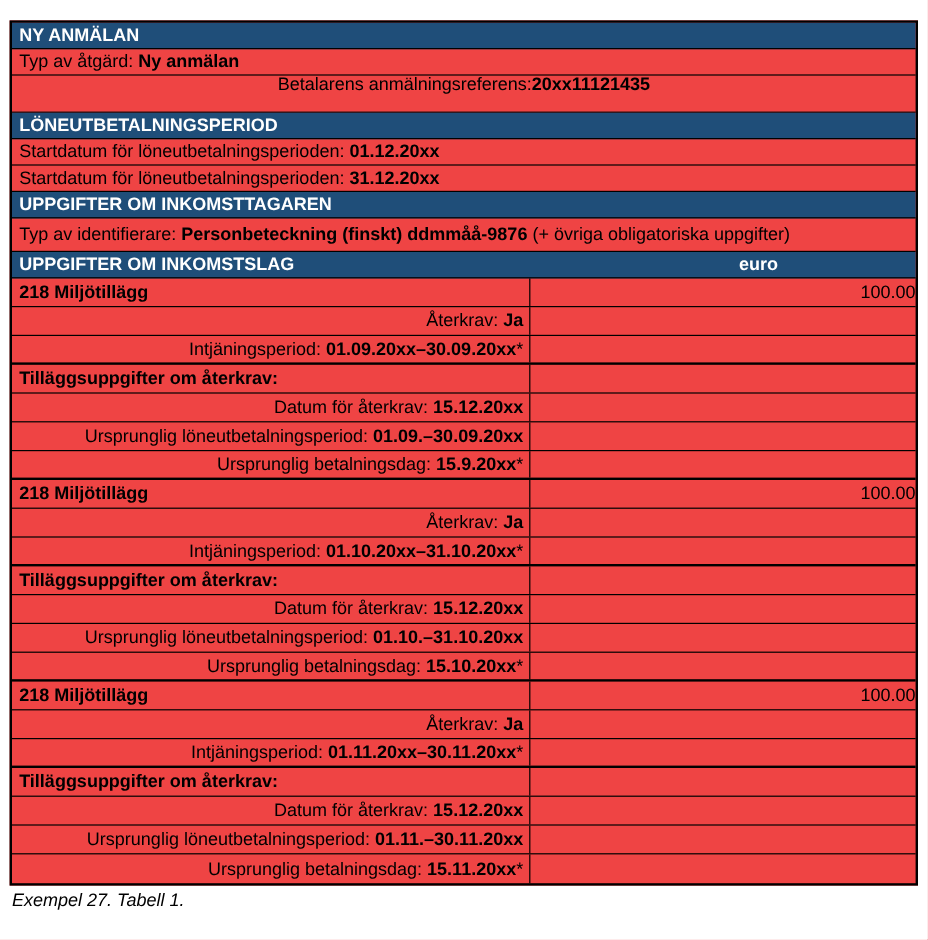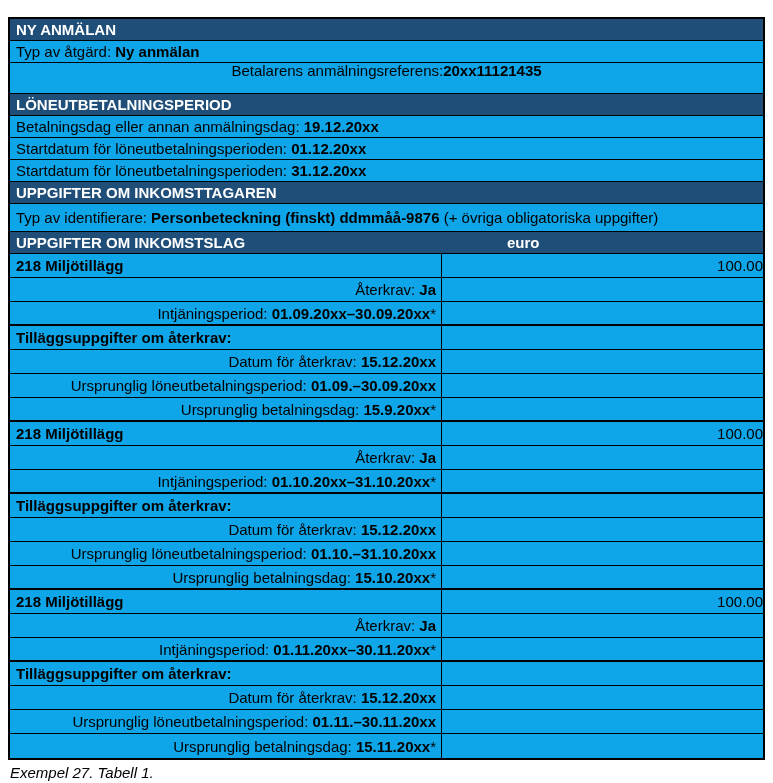--- a/index.html
+++ b/index.html
@@ -17,37 +17,37 @@
   }
   .page{
     width:773px;height:783px;
     background:var(--page-bg);
     padding:17px 8px 0 8px;
     overflow:hidden;
   }
   .tbl{
     width:757px;
     border:2px solid var(--border-c);
-    background:#0ea5e9;
+    background:#ef4444;
   }
   .band{
     display:flex;align-items:center;
     height:22px;
     background:var(--header-bg);
     color:var(--header-fg);
     font-weight:bold;
     border-bottom:1px solid var(--border-c);
     padding:0 6px;
   }
   .band .band-left{
     width:491px;   
     flex:none;
   }
   .band .band-right{
-    flex:1;text-align:left;
+    flex:1;text-align:center;
   }
   .r{
     display:flex;align-items:center;
     height:22px;
     border-bottom:1px solid var(--border-c);
   }
   .r.full{padding:0 6px;}
   .r.two-line{
     height:31px;
     flex-direction:row;align-items:flex-start;justify-content:center;
@@ -88,23 +88,20 @@
     </div>
     <div class="r full two-line">
       <span class="txt">Betalarens anmälningsreferens:</span>
       <span class="txt v">20xx11121435</span>
     </div>
 
     <div class="band">
       <span class="band-left">LÖNEUTBETALNINGSPERIOD</span>
     </div>
     <div class="r full">
-      <span class="txt"><span>Betalningsdag eller annan anmälningsdag: </span><span class="v">19.12.20xx</span></span>
-    </div>
-    <div class="r full">
       <span class="txt"><span>Startdatum för löneutbetalningsperioden: </span><span class="v">01.12.20xx</span></span>
     </div>
     <div class="r full">
       <span class="txt"><span>Startdatum för löneutbetalningsperioden: </span><span class="v">31.12.20xx</span></span>
     </div>
 
     <div class="band">
       <span class="band-left">UPPGIFTER OM INKOMSTTAGAREN</span>
     </div>
     <div class="r full ident">

